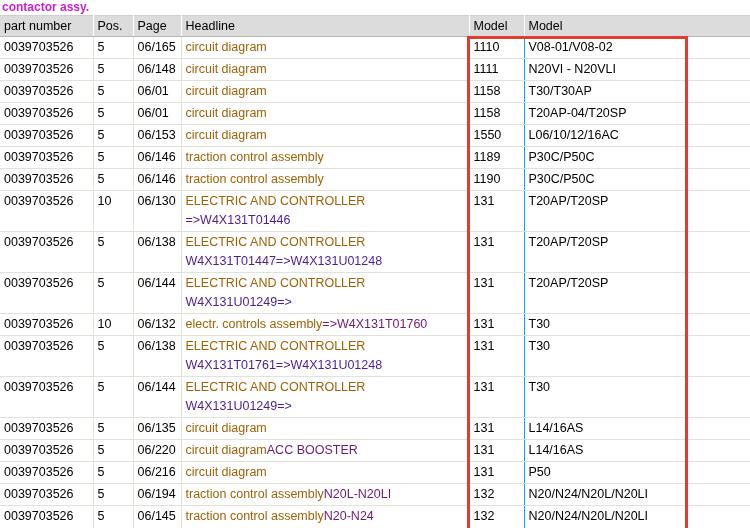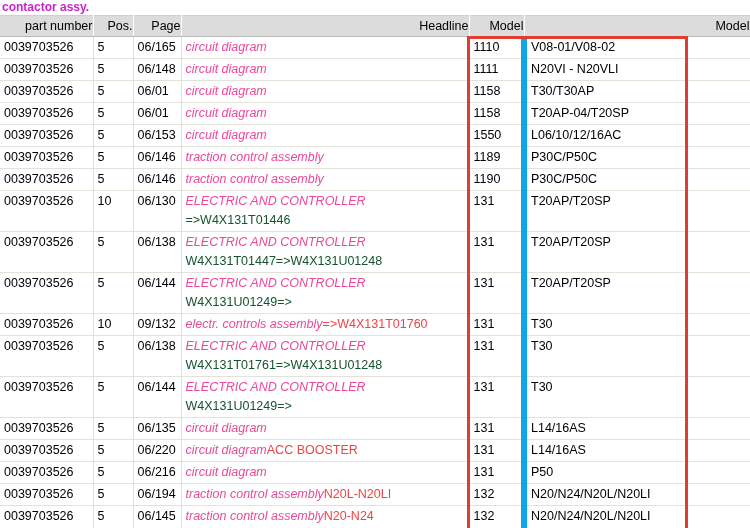--- a/index.html
+++ b/index.html
@@ -36,21 +36,21 @@
   #results-table col.c-page   { width: 48px; }
   #results-table col.c-head   { width: 288px; }
   #results-table col.c-family { width: 55px; }
   #results-table col.c-model  { width: 226px; }
 
   #results-table th {
     background: #dcdcdc;
     border-right: 1px solid #ffffff;
     border-bottom: 1px solid #b8b8b8;
     border-top: 1px solid #d0d0d0;
-    text-align: right;
+    text-align: left;
     font-weight: normal;
     color: #000000;
     padding: 2px 0 2px 4px;
     height: 16px;
     vertical-align: middle;
     white-space: nowrap;
   }
 
   #results-table td {
     border-right: 1px solid #e2e2d8;
@@ -59,35 +59,34 @@
     vertical-align: top;
     color: #000000;
     line-height: 19px;
     height: 19px;
     white-space: nowrap;
     overflow: hidden;
   }
 
   #results-table td.model-cell,
   #results-table td.family-cell {
-    border-right: 6px solid #0ea5e9;
+    border-right: 1px solid #0ea5e9;
   }
 
   #results-table td.model-cell { border-right: none; }
 
   .link {
-    color: #ec4899;
-    font-style: italic;
+    color: #a16207;
   }
   .suffix {
-    color: #ef4444;
+    color: #701a75;
     margin-top: 12px;
   }
   .sub-line {
-    color: #14532d;
+    color: #4c1d95;
     display: block;
   }
 
   #highlight-box {
     position: absolute;
     left: 468px;
     top: 32px;
     width: 220px;
     height: 491px;
     border: 3px solid #e03c31;
@@ -196,21 +195,21 @@
         <td>0039703526</td>
         <td>5</td>
         <td>06/144</td>
         <td><span class="link">ELECTRIC AND CONTROLLER</span><span class="sub-line">W4X131U01249=&gt;</span></td>
         <td class="family-cell">131</td>
         <td class="model-cell">T20AP/T20SP</td>
       </tr>
       <tr>
         <td>0039703526</td>
         <td>10</td>
-        <td>09/132</td>
+        <td>06/132</td>
         <td><span class="link">electr. controls assembly</span><span class="suffix">=&gt;W4X131T01760</span></td>
         <td class="family-cell">131</td>
         <td class="model-cell">T30</td>
       </tr>
       <tr>
         <td>0039703526</td>
         <td>5</td>
         <td>06/138</td>
         <td><span class="link">ELECTRIC AND CONTROLLER</span><span class="sub-line">W4X131T01761=&gt;W4X131U01248</span></td>
         <td class="family-cell">131</td>

